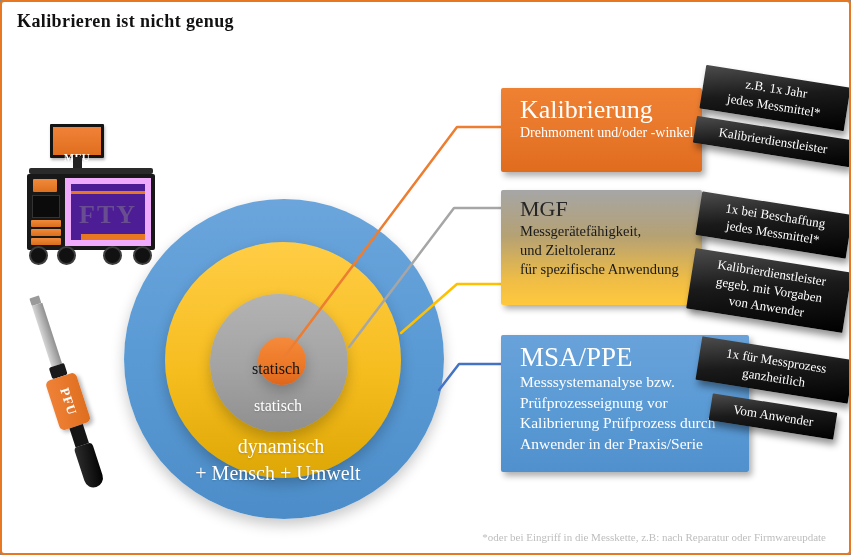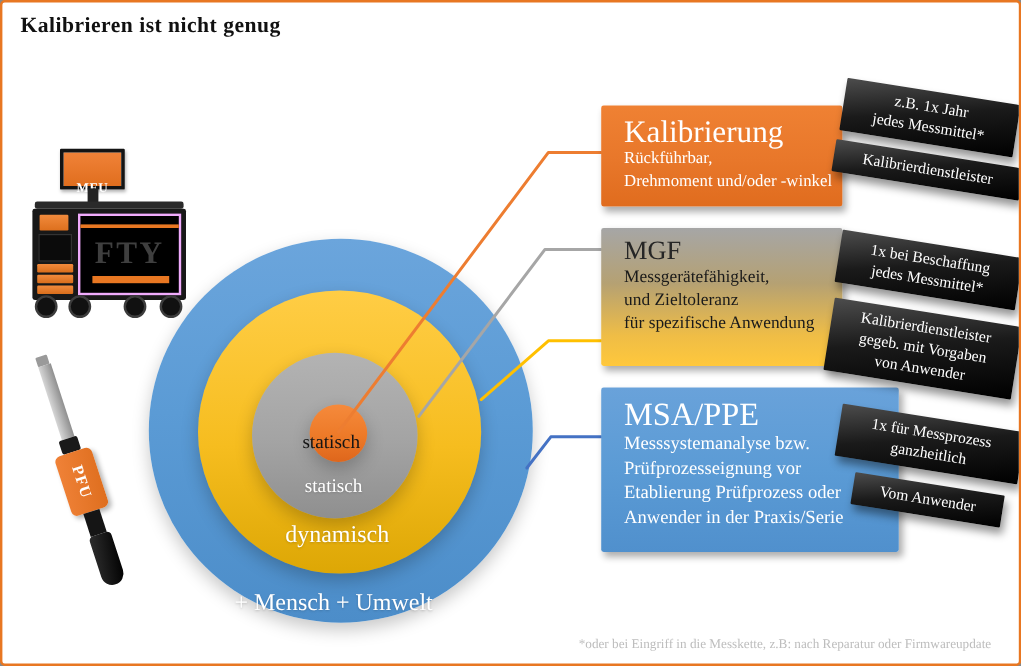--- a/index.html
+++ b/index.html
@@ -24,38 +24,38 @@
                background:linear-gradient(180deg,#B3B3B3 0%,#A3A3A3 55%,#8F8F8F 100%);}
   .ring-core  {left:256px;top:335px;width:48px;height:48px;
                background:linear-gradient(180deg,#F58A3C 0%,#ED7A28 55%,#DE661C 100%);}
   .ring-label{
     position:absolute;transform:translate(-50%,-50%);white-space:nowrap;
     color:#fff;text-shadow:0 1px 2px rgba(0,0,0,.18);
   }
   .lbl-core    {left:274px;top:367px;font-size:16px;color:#141414;text-shadow:none;}
   .lbl-statisch{left:276px;top:404px;font-size:16px;}
   .lbl-dynamisch{left:279px;top:444px;font-size:20px;}
-  .lbl-mensch  {left:276px;top:501px;font-size:20px;}
+  .lbl-mensch  {left:276px;top:471px;font-size:20px;}
   
   .connectors{position:absolute;left:0;top:0;width:851px;height:555px;pointer-events:none;}
   
   .card{position:absolute;box-sizing:border-box;border-radius:2px;
         box-shadow:3px 4px 6px rgba(0,0,0,.32);padding:7px 8px 0 19px;}
   .card h2{margin:0;font-weight:400;line-height:1.12;}
   .card .line{display:block;line-height:1.32;}
   .card-kalibrierung{left:499px;top:86px;width:201px;height:84px;
         background:linear-gradient(180deg,#EF8133 0%,#E8772A 55%,#E06C1E 100%);color:#fff;}
   .card-kalibrierung h2{font-size:26px;}
   .card-kalibrierung .line{font-size:14px;}
   .card-mgf{left:499px;top:188px;width:201px;height:115px;
         background:linear-gradient(180deg,#A6A6A6 0%,#B5A173 40%,#EFBD46 78%,#FFC83C 100%);
         color:#1a1a1a;}
   .card-mgf h2{font-size:22px;color:#262626;}
   .card-mgf .line{font-size:14.5px;}
-  .card-msa{left:499px;top:321px;width:248px;height:137px;
+  .card-msa{left:499px;top:333px;width:248px;height:137px;
         background:linear-gradient(180deg,#69A2DA 0%,#5B9BD5 50%,#5090CD 100%);color:#fff;}
   .card-msa h2{font-size:27px;}
   .card-msa .line{font-size:15.5px;}
   
   .badge{
     position:absolute;box-sizing:content-box;text-align:center;color:#fff;
     font-size:13px;line-height:1.3;padding:5px 11px;
     background:linear-gradient(168deg,#4d4d4d 0%,#1a1a1a 45%,#000 100%);
     box-shadow:3px 5px 7px rgba(0,0,0,.42);transform:rotate(9deg);border-radius:1px;
   }
@@ -74,21 +74,21 @@
     box-shadow:1px 2px 3px rgba(0,0,0,.3);}
   .mfu-monitor .scr-label{color:#fff;font-weight:700;font-size:11px;letter-spacing:.5px;margin-top:32px;}
   .mfu-pole{position:absolute;left:71px;top:155px;width:9px;height:16px;background:#232323;}
   .mfu-rail{position:absolute;left:27px;top:166px;width:124px;height:6px;background:#2a2a2a;border-radius:2px;}
   .mfu-body{position:absolute;left:25px;top:172px;width:128px;height:76px;background:#181818;border-radius:2px;}
   .mfu-pl-orange{position:absolute;left:6px;top:5px;width:24px;height:13px;
     background:linear-gradient(180deg,#F18A3C,#DD701E);border-radius:1px;}
   .mfu-pl-dark{position:absolute;left:5px;top:21px;width:26px;height:21px;background:#0b0b0b;border:1px solid #333;}
   .mfu-drawers{position:absolute;left:4px;top:46px;width:30px;}
   .mfu-drawer{height:7px;margin-bottom:2px;background:linear-gradient(180deg,#F18A3C,#D96E1C);border-radius:1px;}
-  .mfu-panel{position:absolute;left:38px;top:4px;width:86px;height:68px;background:#000000;border:2px solid #f0abfc;box-sizing:border-box;}
+  .mfu-panel{position:absolute;left:38px;top:4px;width:86px;height:68px;background:#4c1d95;border:6px solid #f0abfc;box-sizing:border-box;}
   .mfu-stripe-top{position:absolute;left:0;top:7px;width:100%;height:3px;background:#E87722;}
   .mfu-stripe-mid{position:absolute;left:10px;top:50px;width:64px;height:6px;background:#E87722;}
   .mfu-fty{position:absolute;left:0;top:16px;width:100%;text-align:center;
     font-weight:700;font-size:26px;letter-spacing:2px;color:rgba(140,140,140,.45);}
   .mfu-wheel{position:absolute;width:15px;height:15px;border-radius:50%;
     background:#111;border:2px solid #3c3c3c;top:244px;}
   .w1{left:27px;} .w2{left:55px;} .w3{left:101px;} .w4{left:131px;}
   
   .pfu{position:absolute;left:28px;top:290px;width:70px;height:200px;transform:rotate(-18deg);}
   .pfu > div{margin:0 auto;}
@@ -161,36 +161,35 @@
     <div class="pfu-collar"></div>
     <div class="pfu-body">
       <span class="dev-label">PFU</span>
     </div>
     <div class="pfu-neck"></div>
     <div class="pfu-grip"></div>
   </div>
 
   <div class="card card-kalibrierung">
     <h2>Kalibrierung</h2>
-    <span class="line">Rückführbar,</span>
     <span class="line">Drehmoment und/oder -winkel</span>
   </div>
 
   <div class="card card-mgf">
     <h2>MGF</h2>
     <span class="line">Messgerätefähigkeit,</span>
     <span class="line">und Zieltoleranz</span>
     <span class="line">für spezifische Anwendung</span>
   </div>
 
   <div class="card card-msa">
     <h2>MSA/PPE</h2>
     <span class="line">Messsystemanalyse bzw.</span>
     <span class="line">Prüfprozesseignung vor</span>
-    <span class="line">Etablierung Prüfprozess oder</span>
+    <span class="line">Kalibrierung Prüfprozess durch</span>
     <span class="line">Anwender in der Praxis/Serie</span>
   </div>
 
   <div class="badge badge-1">
     <span>z.B. 1x Jahr</span>
     <span>jedes Messmittel*</span>
   </div>
   <div class="badge badge-2">
     <span>Kalibrierdienstleister</span>
   </div>

